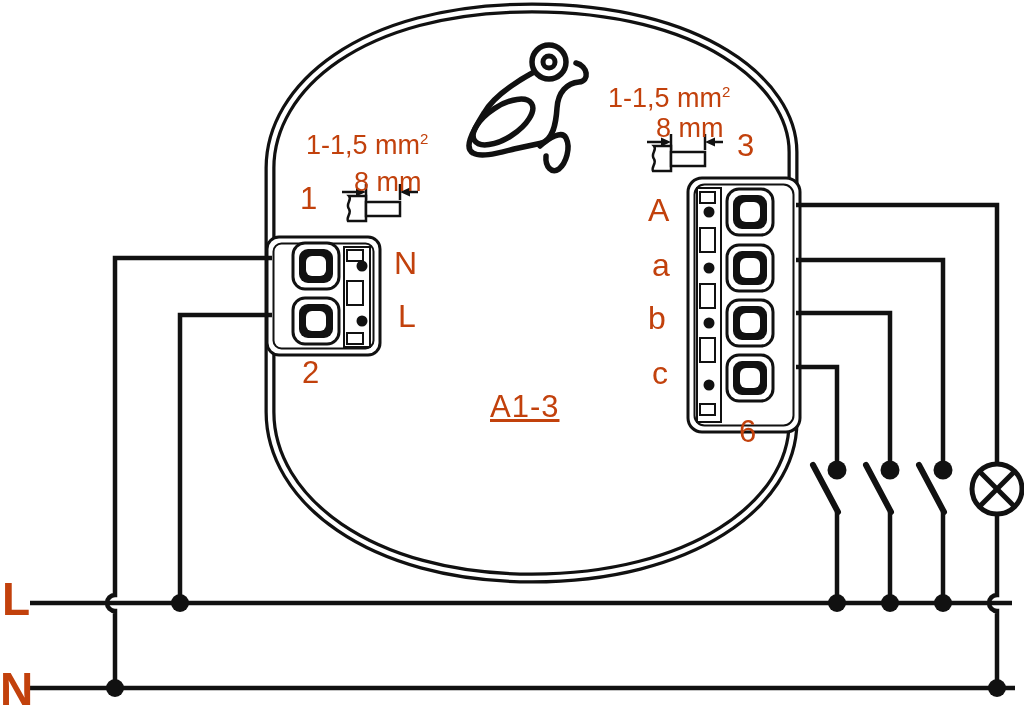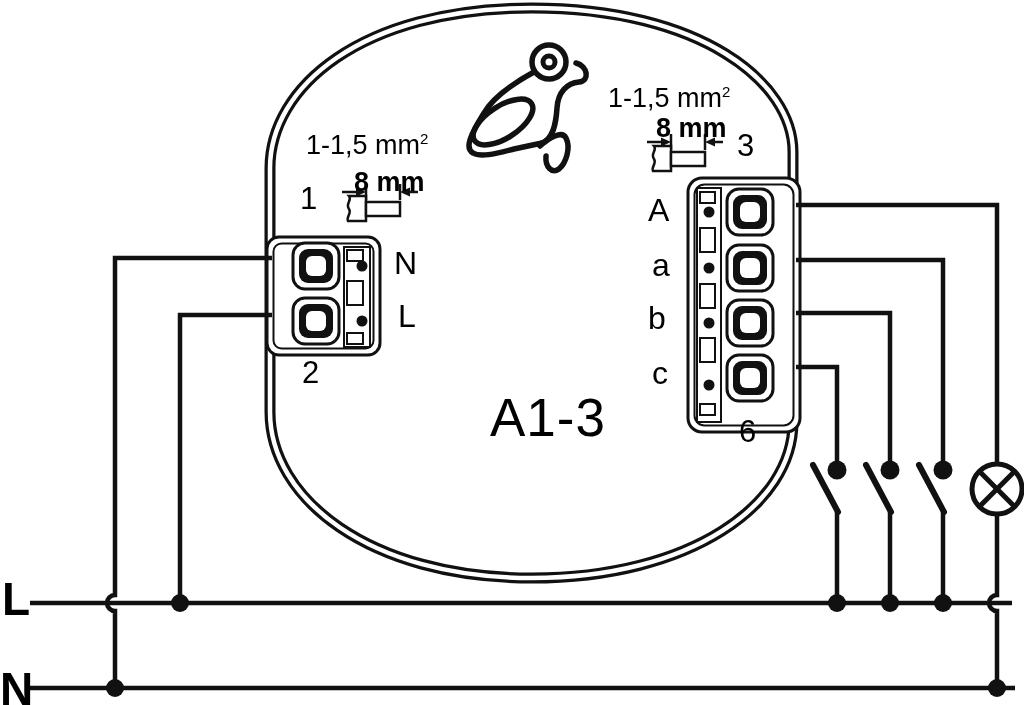--- a/index.html
+++ b/index.html
@@ -1,25 +1,25 @@
 <!DOCTYPE html>
 <html><head>
 <meta charset="utf-8">
 <style>
   html,body{margin:0;padding:0;background:#fff;}
   .stage{position:relative;width:1024px;height:705px;background:#fff;overflow:hidden;
          font-family:"Liberation Sans",sans-serif;color:#111;}
   .art{position:absolute;left:0;top:0;}
-  .lbl{position:absolute;line-height:1;white-space:nowrap;color:#000000;}
+  .lbl{position:absolute;line-height:1;white-space:nowrap;color:#c2410c;}
   .gauge{font-size:27px;}
   .gauge .sup{font-size:15px;vertical-align:super;}
-  .striplen{font-size:27px;font-weight:bold;}
+  .striplen{font-size:27px;}
   .num{font-size:31px;}
   .term{font-size:32px;}
-  .model{font-size:53px;letter-spacing:1px;}
+  .model{font-size:31px;letter-spacing:1px;text-decoration:underline;}
   .brand{font-family:"DejaVu Sans",sans-serif;font-size:48px;letter-spacing:-1.5px;font-weight:500;}
   .brand .tm{font-size:14px;vertical-align:30px;letter-spacing:0;margin-left:2px;}
   .buslbl{font-size:46px;font-weight:bold;}
 </style>
 </head>
 <body>
 
 <div class="stage">
 
   <svg class="art" width="1024" height="705" viewBox="0 0 1024 705">

